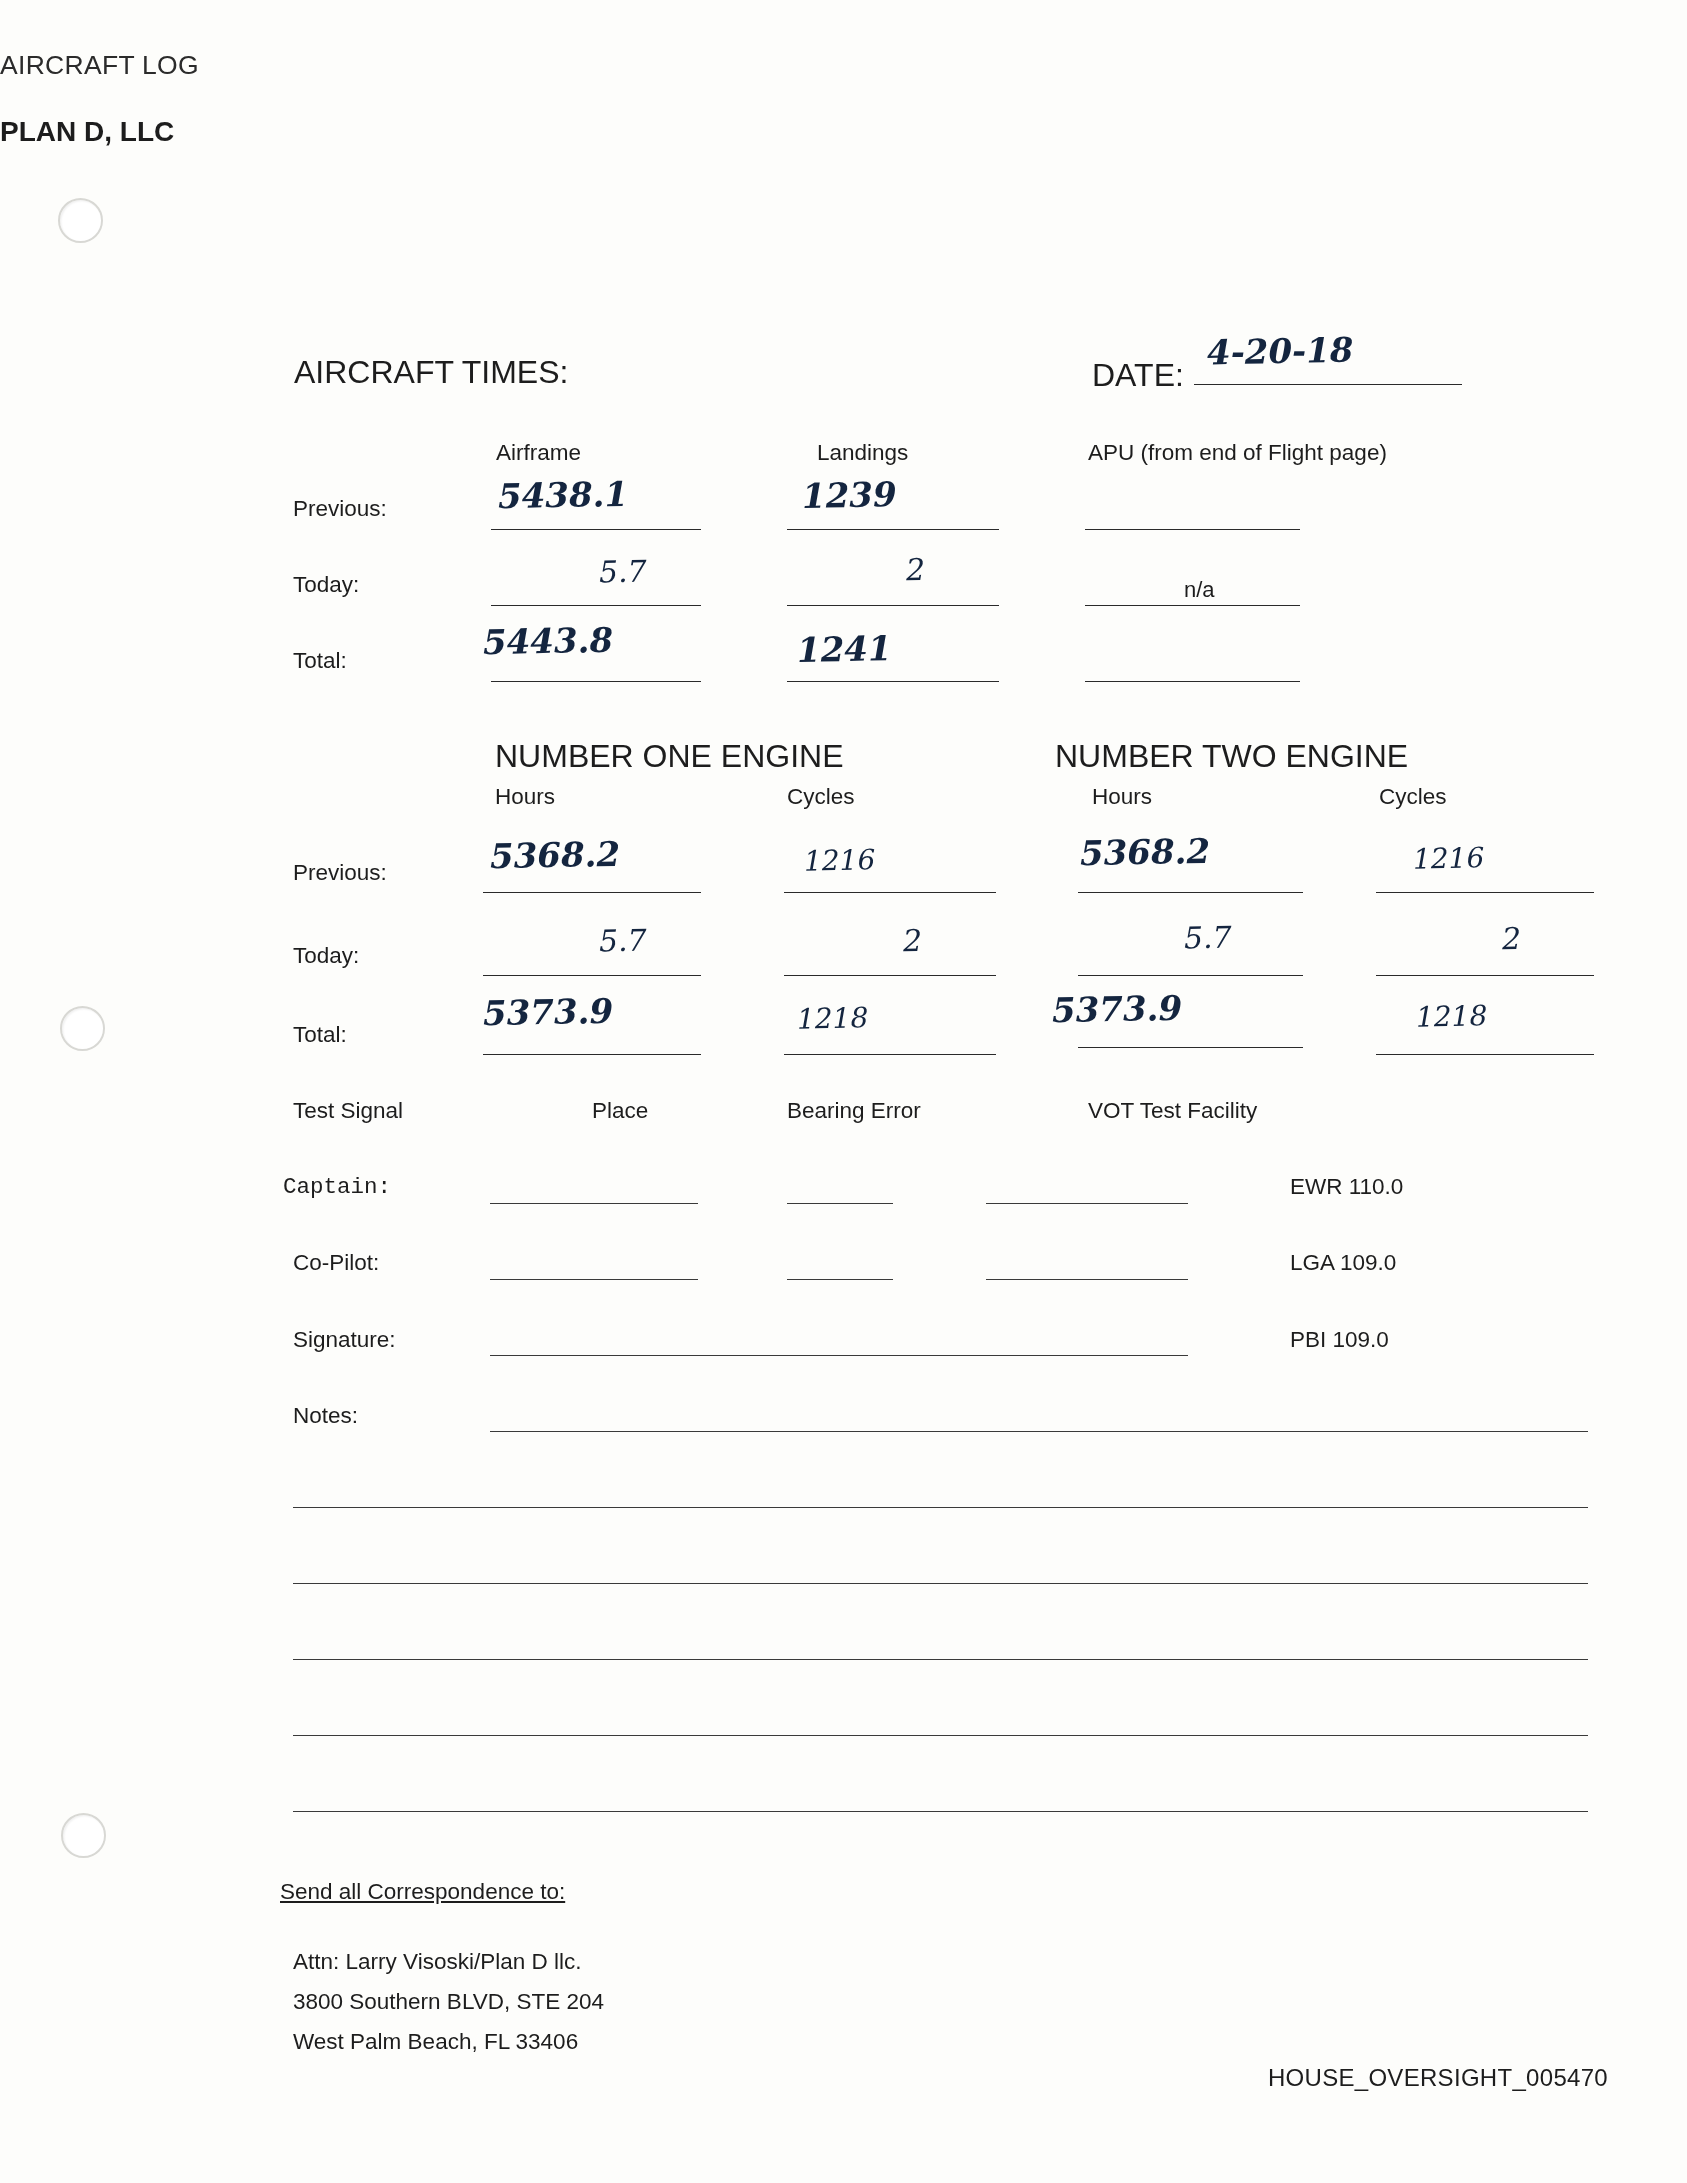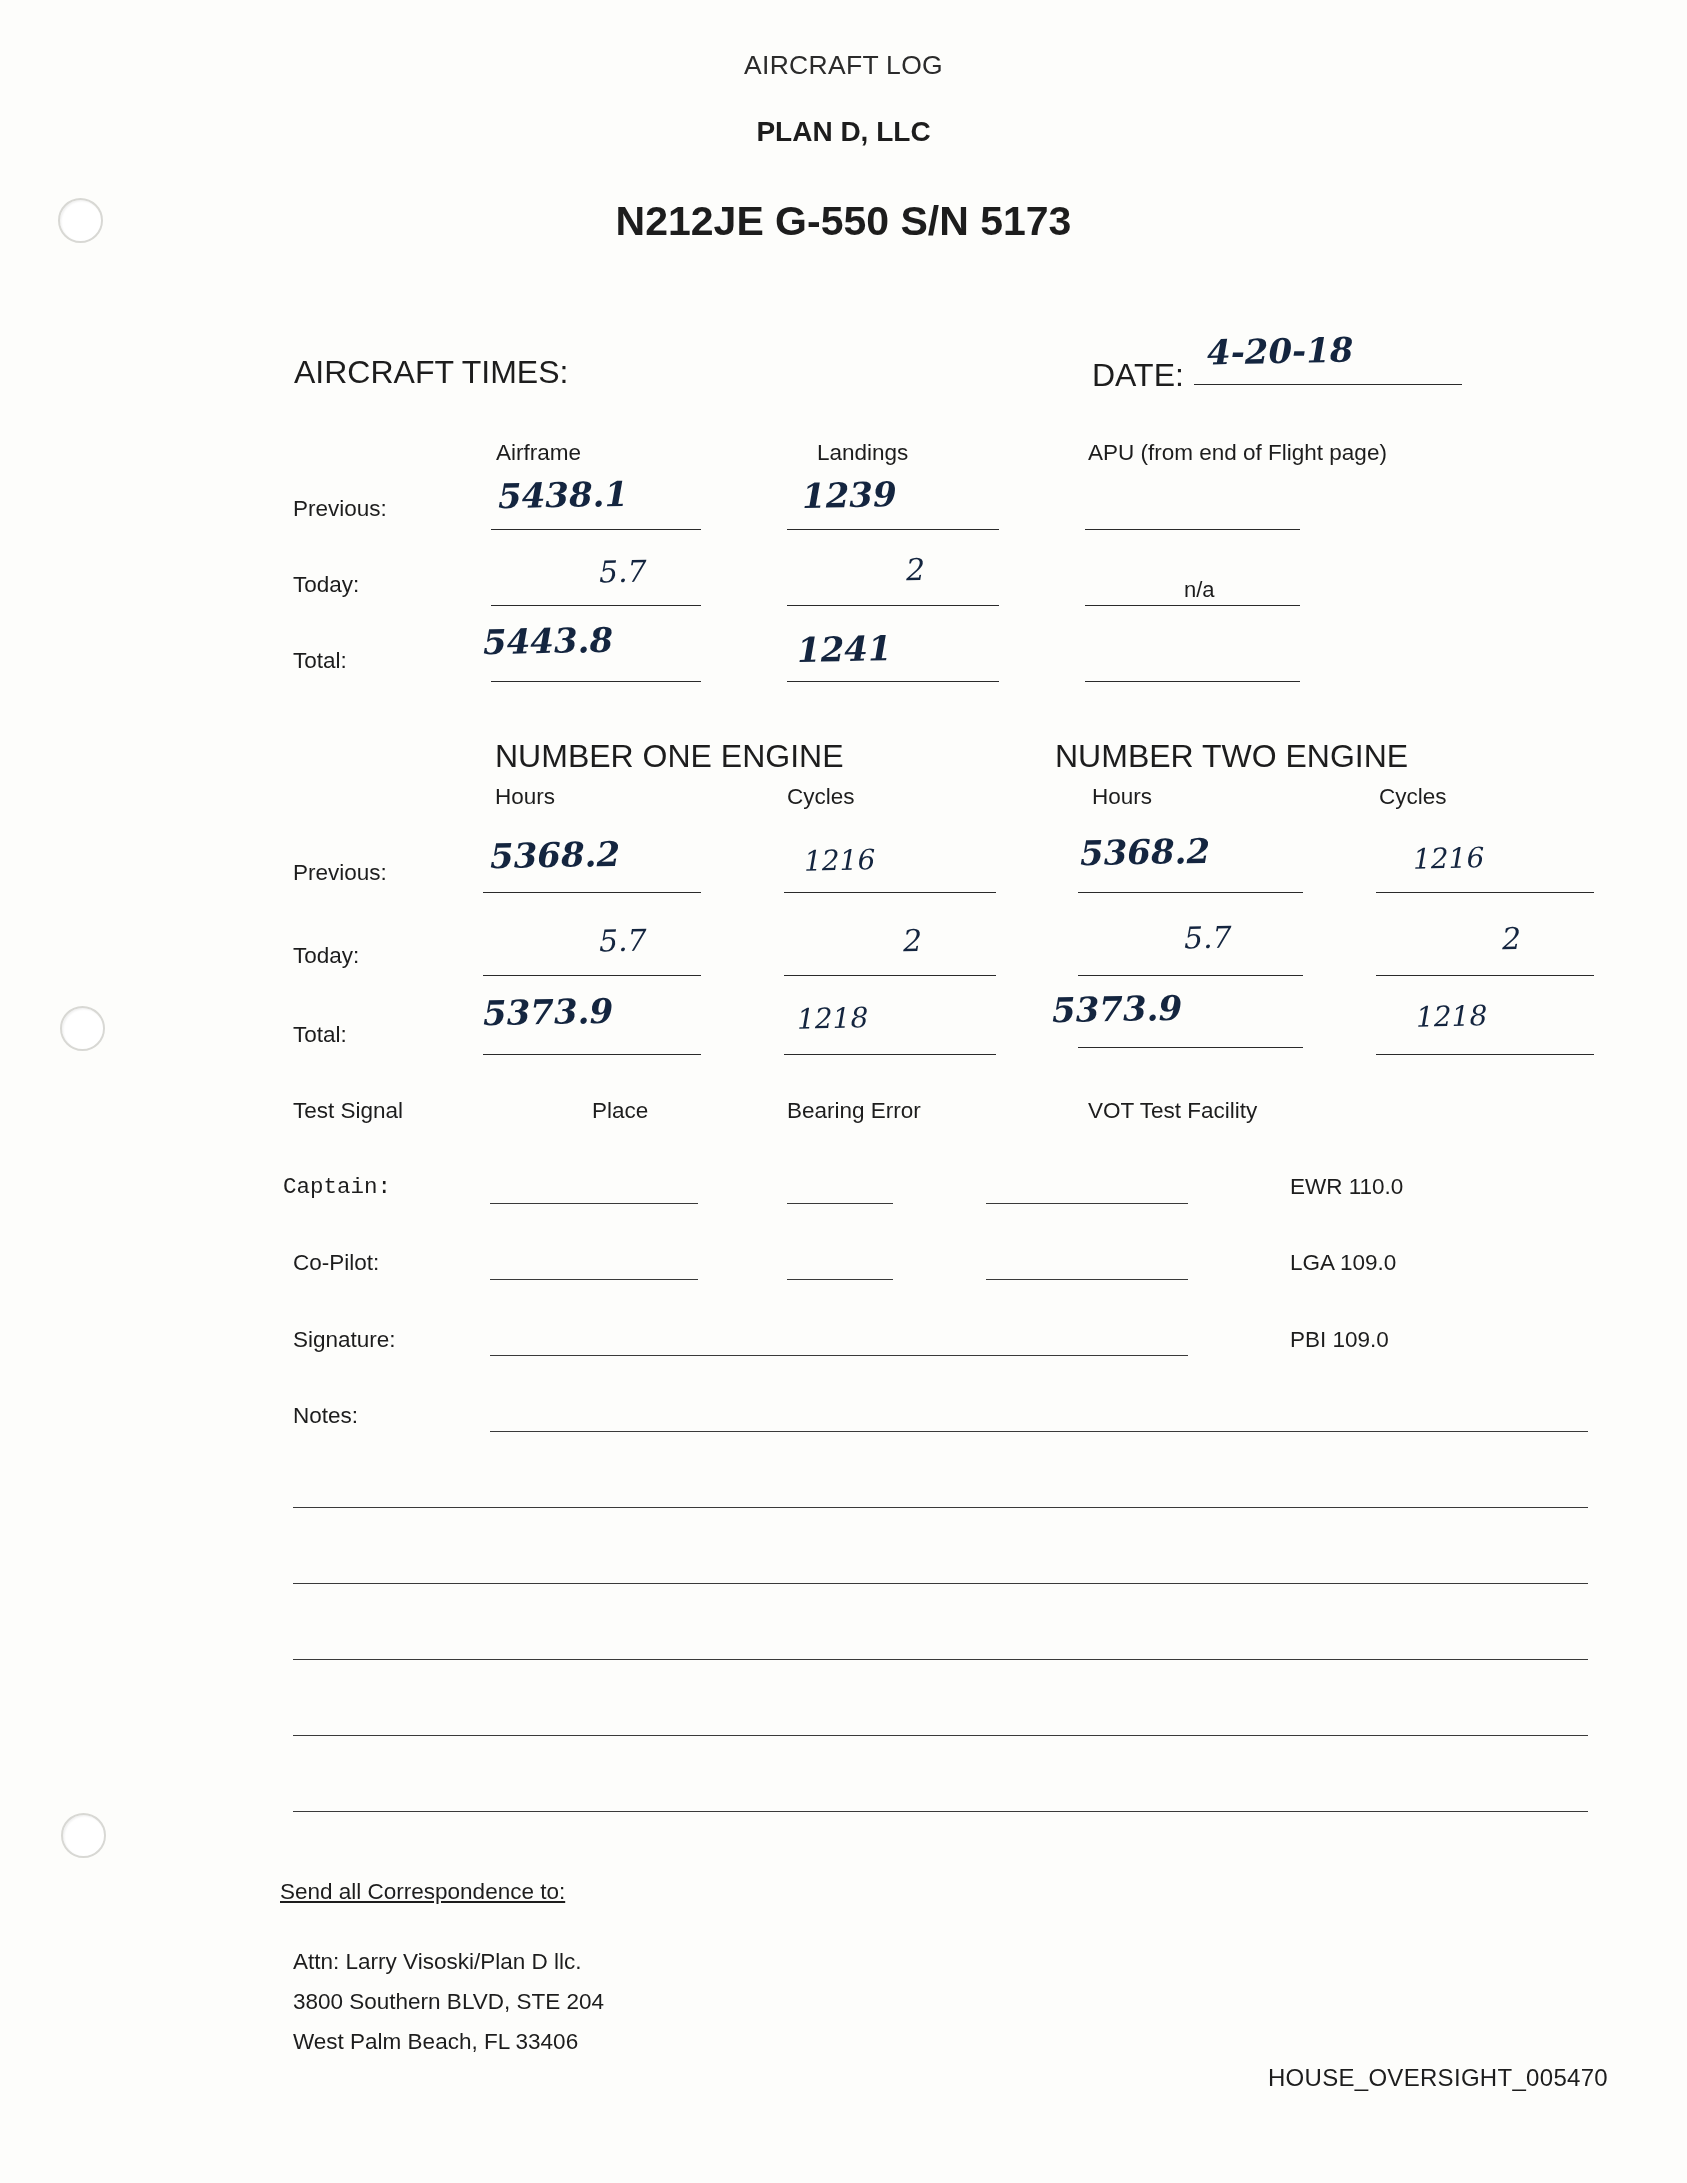--- a/index.html
+++ b/index.html
@@ -33,21 +33,20 @@
     box-shadow: inset 1.3px 1.3px 2px rgba(0,0,0,0.06);
   }
   .hole-1 { left: 58px;  top: 198px; }
   .hole-2 { left: 60px;  top: 1006px; }
   .hole-3 { left: 61px;  top: 1813px; }
 
   
   .hdr {
     position: absolute;
     left: 0; right: 0;
-    text-align: center;
   }
   .hdr-small {
     top: 50px;
     font-size: 26.5px;
     letter-spacing: 0.3px;
     color: #2b2b2b;
   }
   .hdr-big1 {
     top: 116px;
     font-size: 28px;
@@ -111,21 +110,20 @@
 <body>
 
 <div class="page">
 
   <div class="hole hole-1"></div>
   <div class="hole hole-2"></div>
   <div class="hole hole-3"></div>
 
   <div class="hdr hdr-small">AIRCRAFT LOG</div>
   <div class="hdr hdr-big1">PLAN D, LLC</div>
-  <div class="hdr hdr-big2">N212JE G-550 S/N 5173</div>
 
   <div class="lbl caps" style="left:294px; top:354px;">AIRCRAFT TIMES:</div>
   <div class="lbl caps" style="left:1092px; top:357px;">DATE:</div>
   <div class="rule" style="left:1194px; top:384px; width:268px;"></div>
   <div class="hw big" style="left:1207px; top:331px;">4-20-18</div>
 
   <div class="lbl" style="left:496px; top:440px;">Airframe</div>
   <div class="lbl" style="left:817px; top:440px;">Landings</div>
   <div class="lbl" style="left:1088px; top:440px;">APU (from end of Flight page)</div>
 

